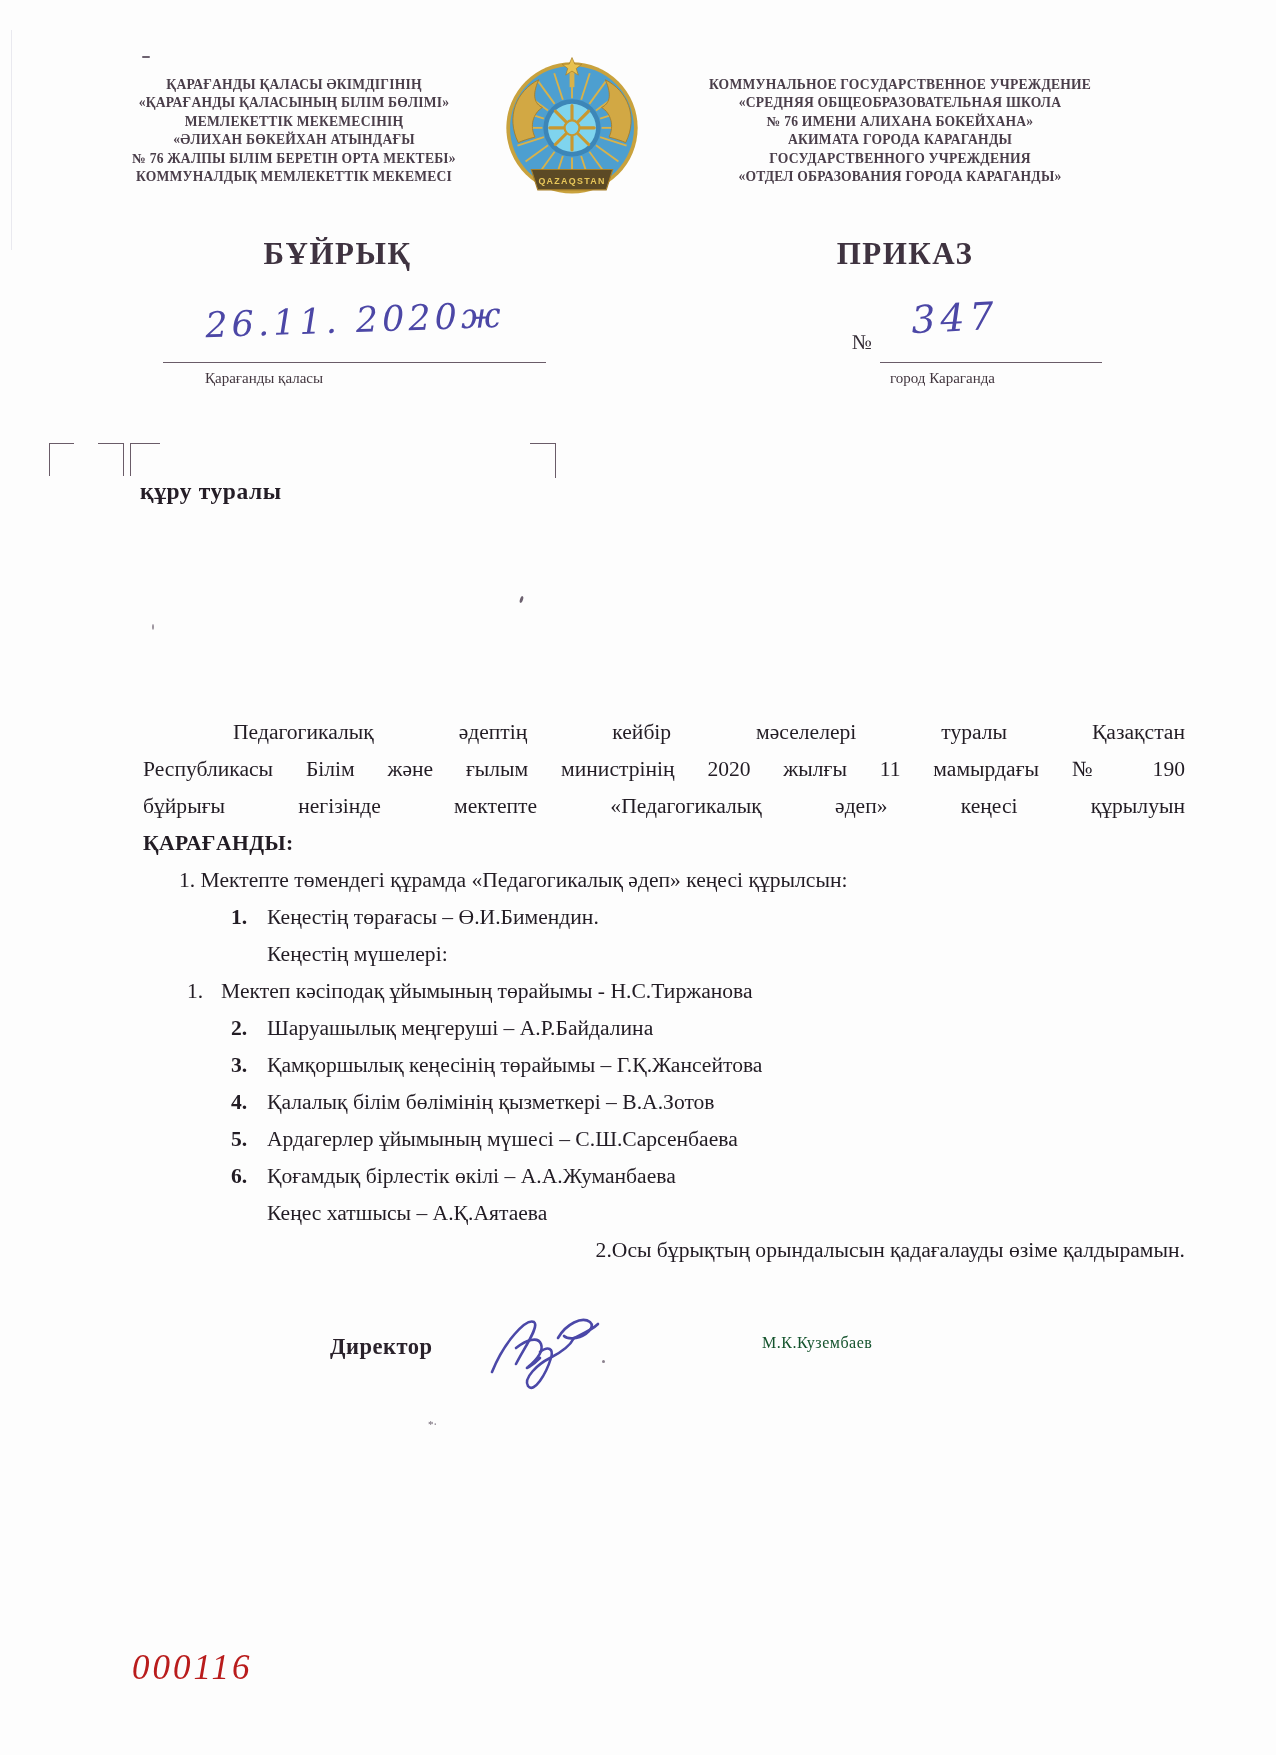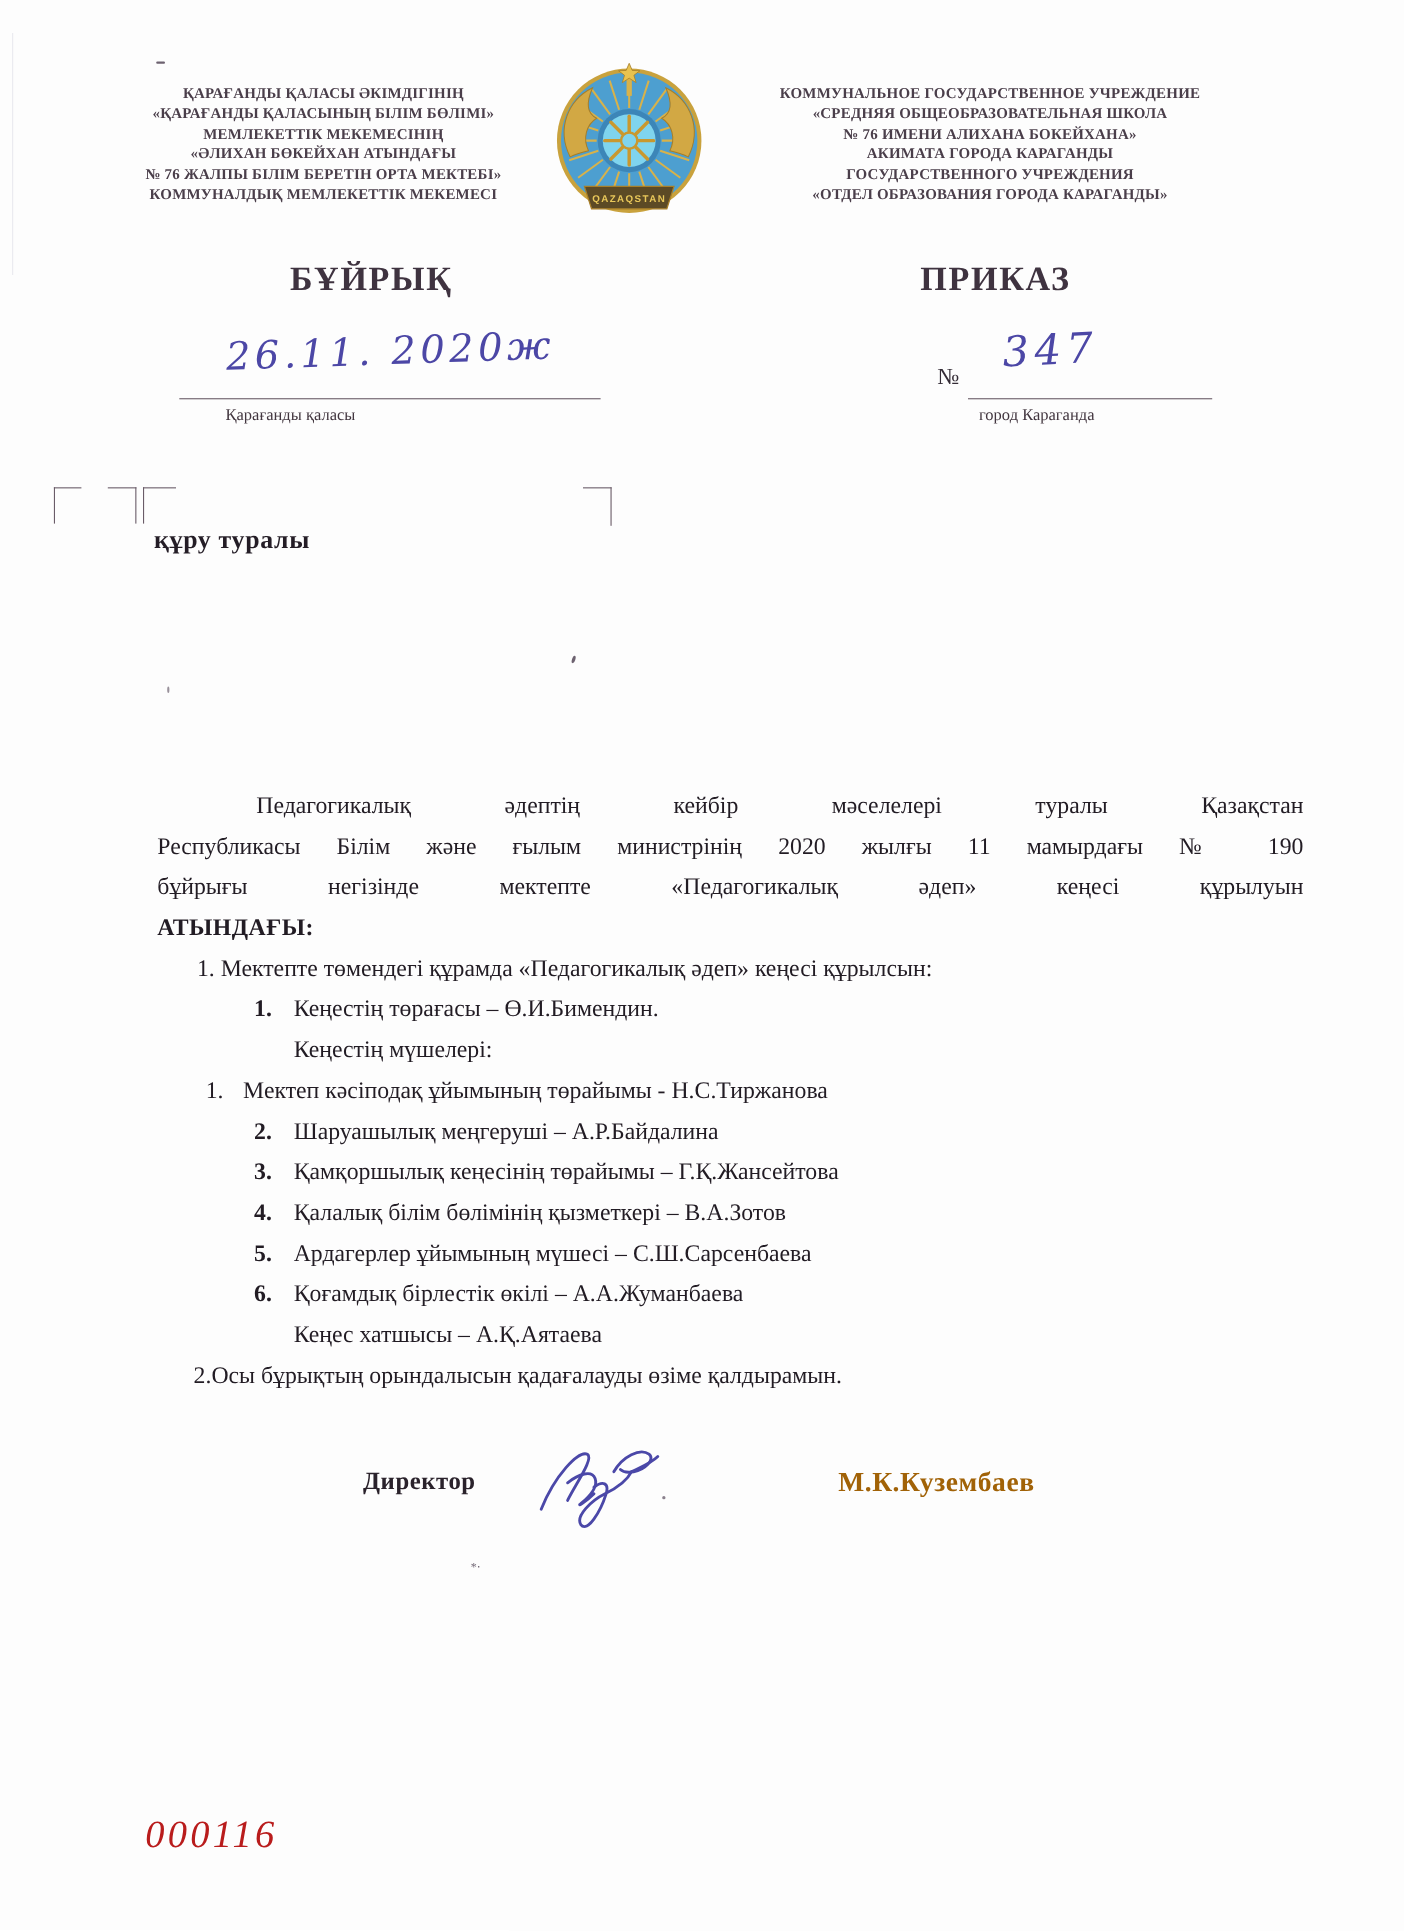--- a/index.html
+++ b/index.html
@@ -80,25 +80,25 @@
   .jline{text-align:justify;text-align-last:justify;}
   .jline.indent{padding-left:90px;}
   .resolve{font-weight:bold;letter-spacing:.4px;}
   .point1{padding-left:36px;}
   .lrow{display:flex;}
   .lrow .num{font-weight:bold;flex:0 0 36px;}
   .lrow.bold-num{padding-left:88px;}
   .lrow.plain-num{padding-left:44px;}
   .lrow.plain-num .num{font-weight:normal;flex:0 0 34px;}
   .lrow.no-num{padding-left:124px;}
-  .point2{padding-left:33px;}
+  .point2{padding-left:33px;text-align:right;}
   
   .sig-row{position:absolute;left:0;top:1326px;width:1276px;height:110px;}
   .sig-role{position:absolute;left:330px;top:8px;font-weight:bold;font-size:22.5px;color:#2a222b;letter-spacing:.5px;}
-  .sig-name{position:absolute;left:762px;top:8px;font-weight:bold;font-size:25px;color:#a16207;letter-spacing:.5px;}
+  .sig-name{position:absolute;left:762px;top:8px;font-weight:normal;font-size:16px;color:#14532d;letter-spacing:.5px;}
   .sig-svg{position:absolute;left:478px;top:-32px;width:175px;height:120px;}
   
   .doc-number{
     position:absolute;left:132px;top:1648px;
     font-size:35px;letter-spacing:3px;color:#b91c1c;font-style:italic;
   }
   
   .spk{position:absolute;background:#6d6270;border-radius:50%;}
   .spk1{left:142px;top:56px;width:8px;height:2px;border-radius:1px;}
   .spk2{left:520px;top:596px;width:3px;height:7px;transform:rotate(18deg);}
@@ -192,21 +192,21 @@
   <div class="cm cm-d"></div>
 
   <div class="subject">
     <div class="l2">құру туралы</div>
   </div>
 
   <div class="body-block">
     <div class="jline indent">Педагогикалық  әдептің  кейбір  мәселелері  туралы  Қазақстан</div>
     <div class="jline">Республикасы Білім және ғылым министрінің 2020 жылғы 11 мамырдағы № 190</div>
     <div class="jline">бұйрығы  негізінде  мектепте  «Педагогикалық  әдеп»  кеңесі  құрылуын</div>
-    <div class="resolve">АТЫНДАҒЫ:</div>
+    <div class="resolve">ҚАРАҒАНДЫ:</div>
     <div class="point1">1. Мектепте төмендегі құрамда «Педагогикалық әдеп» кеңесі құрылсын:</div>
 
     <div class="lrow bold-num">
       <span class="num">1.</span>
       <span>Кеңестің төрағасы –  Ө.И.Бимендин.</span>
     </div>
     <div class="lrow no-num">
       <span>Кеңестің мүшелері:</span>
     </div>
     <div class="lrow plain-num">

